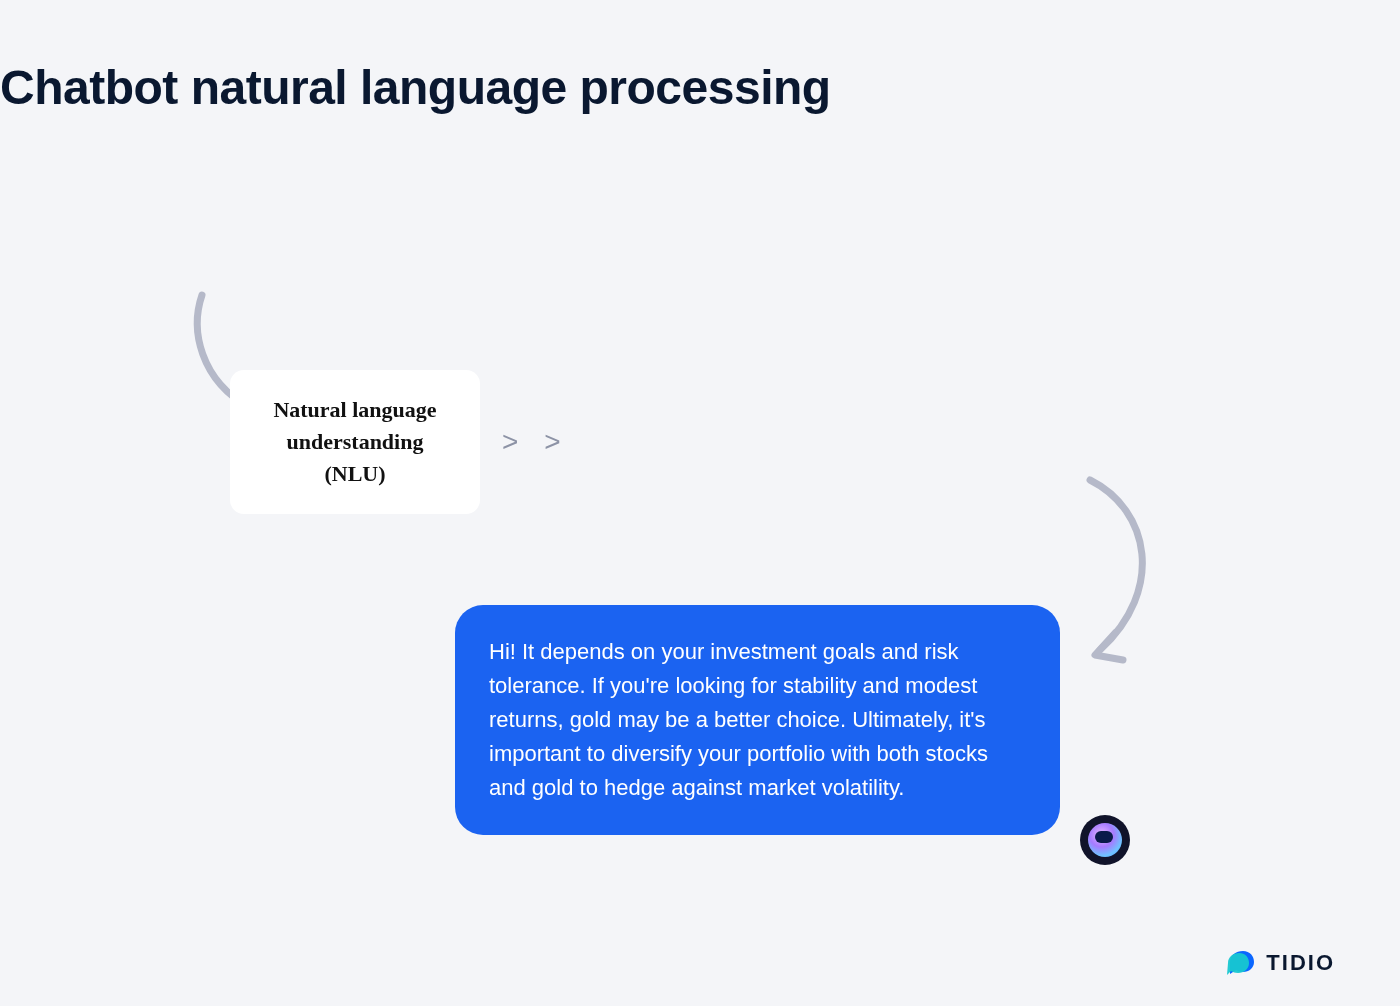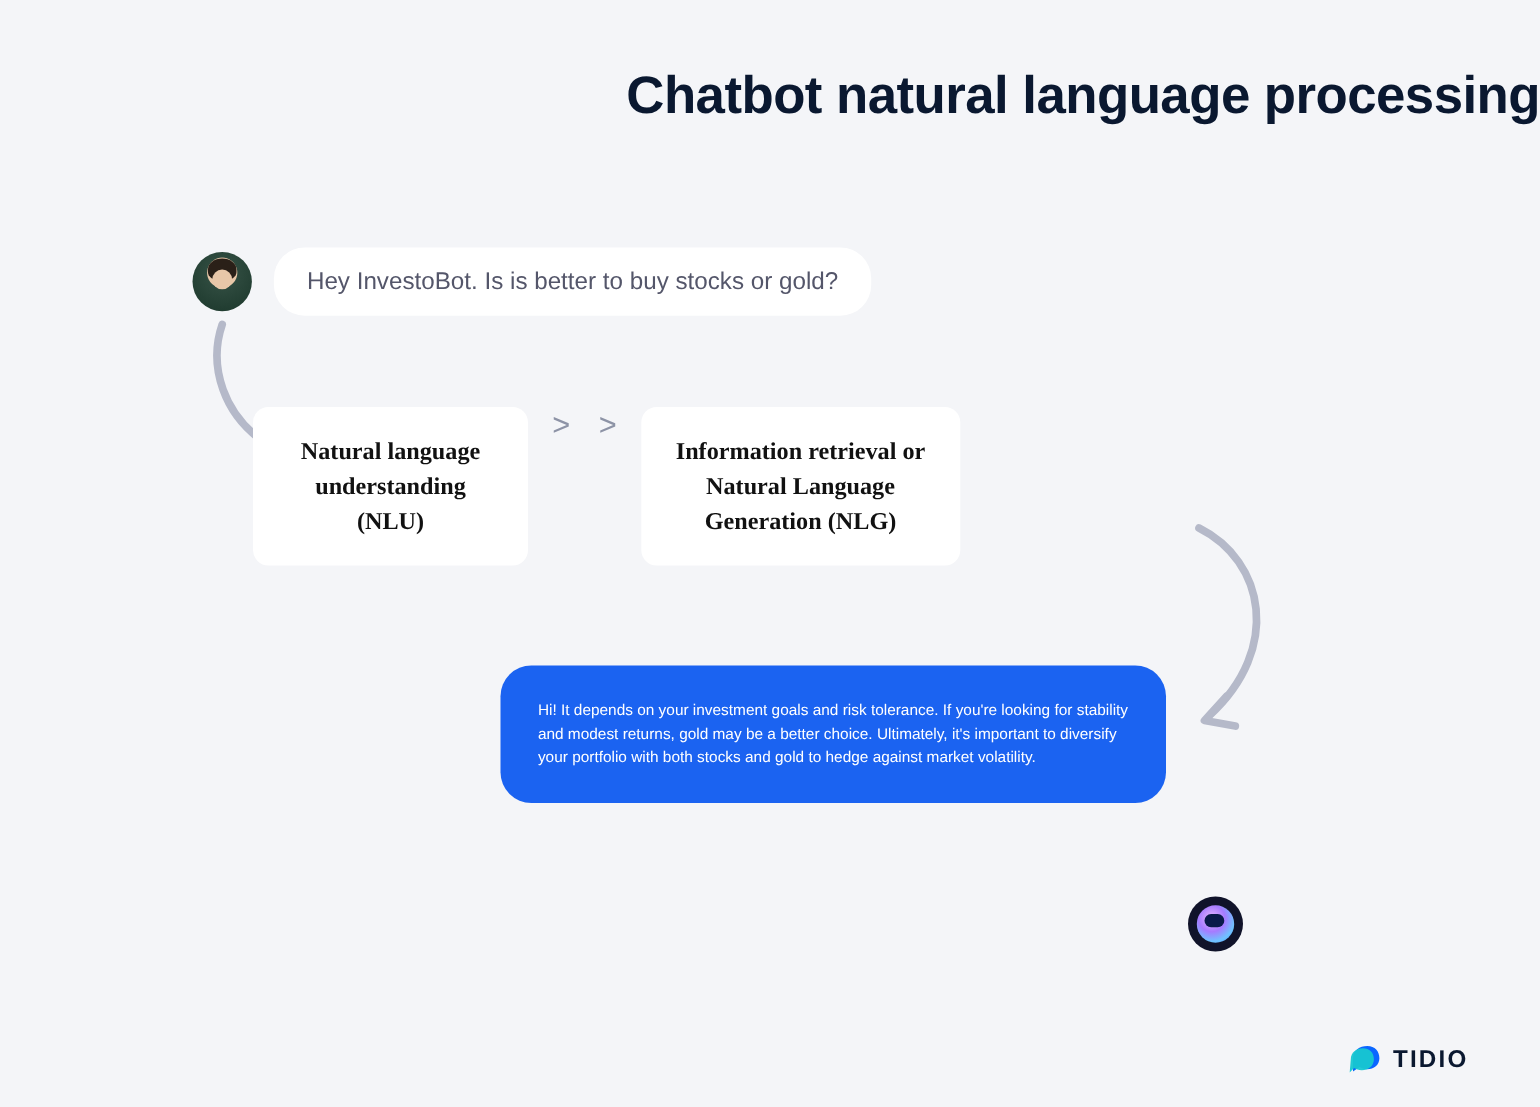--- a/index.html
+++ b/index.html
@@ -5,27 +5,26 @@
   * { margin: 0; padding: 0; box-sizing: border-box; }
   body {
     width: 1400px;
     height: 1006px;
     background: #f4f5f8;
     font-family: -apple-system, BlinkMacSystemFont, 'Segoe UI', Helvetica, Arial, sans-serif;
     position: relative;
     overflow: hidden;
   }
   .title {
-    text-align: right;
+    text-align: left;
     font-size: 48px;
     font-weight: 800;
     color: #0a1830;
     padding-top: 60px;
     letter-spacing: -0.5px;
-    padding-left: 18px;
   }
   .canvas {
     position: relative;
     width: 100%;
     height: 900px;
   }
   .user-row {
     position: absolute;
     top: 110px;
     left: 175px;
@@ -64,21 +63,21 @@
     padding: 18px 30px;
     font-size: 22px;
     color: #54566a;
     white-space: nowrap;
   }
   .steps-row {
     position: absolute;
     top: 255px;
     left: 230px;
     display: flex;
-    align-items: flex-start;
+    align-items: center;
     gap: 18px;
   }
   .step-box {
     background: #ffffff;
     border-radius: 14px;
     padding: 24px 28px;
     text-align: center;
     font-family: Georgia, 'Times New Roman', serif;
     font-weight: 700;
     font-size: 22px;
@@ -96,21 +95,21 @@
   }
   .bot-bubble {
     position: absolute;
     top: 490px;
     left: 455px;
     width: 605px;
     background: #1b63f1;
     color: #ffffff;
     border-radius: 28px;
     padding: 30px 34px;
-    font-size: 14px;
+    font-size: 22px;
     line-height: 1.55;
   }
   .avatar-bot {
     position: absolute;
     top: 700px;
     left: 1080px;
     width: 50px;
     height: 50px;
     border-radius: 50%;
     background: #10132a;
@@ -169,30 +168,25 @@
   <svg class="arrow" style="top:175px; left:180px;" width="110" height="140" viewBox="0 0 110 140">
     <path d="M22 5 C 10 40, 20 90, 70 118" stroke-width="7" stroke-linecap="round"></path>
     <path d="M58 102 L75 120 L55 128" stroke-width="7" stroke-linecap="round" stroke-linejoin="round"></path>
   </svg>
 
   <svg class="arrow" style="top:360px; left:1055px;" width="130" height="200" viewBox="0 0 130 200">
     <path d="M35 5 C 95 35, 110 115, 45 175" stroke-width="7" stroke-linecap="round"></path>
     <path d="M60 158 L40 180 L68 185" stroke-width="7" stroke-linecap="round" stroke-linejoin="round"></path>
   </svg>
 
-  <div class="user-row">
-    <div class="avatar-user"></div>
-    <div class="user-bubble">Hey InvestoBot. Is is better to buy stocks or gold?</div>
-  </div>
 
   <div class="steps-row">
     <div class="step-box step-1">Natural language understanding (NLU)</div>
     <div class="chevron">&gt;</div>
     <div class="chevron">&gt;</div>
-    <div class="step-box step-3">Information retrieval or Natural Language Generation (NLG)</div>
   </div>
 
   <div class="bot-bubble">Hi! It depends on your investment goals and risk tolerance. If you're looking for stability and modest returns, gold may be a better choice. Ultimately, it's important to diversify your portfolio with both stocks and gold to hedge against market volatility.</div>
 
   <div class="avatar-bot">
     <div class="avatar-bot-inner"></div>
   </div>
 
 </div>
 

